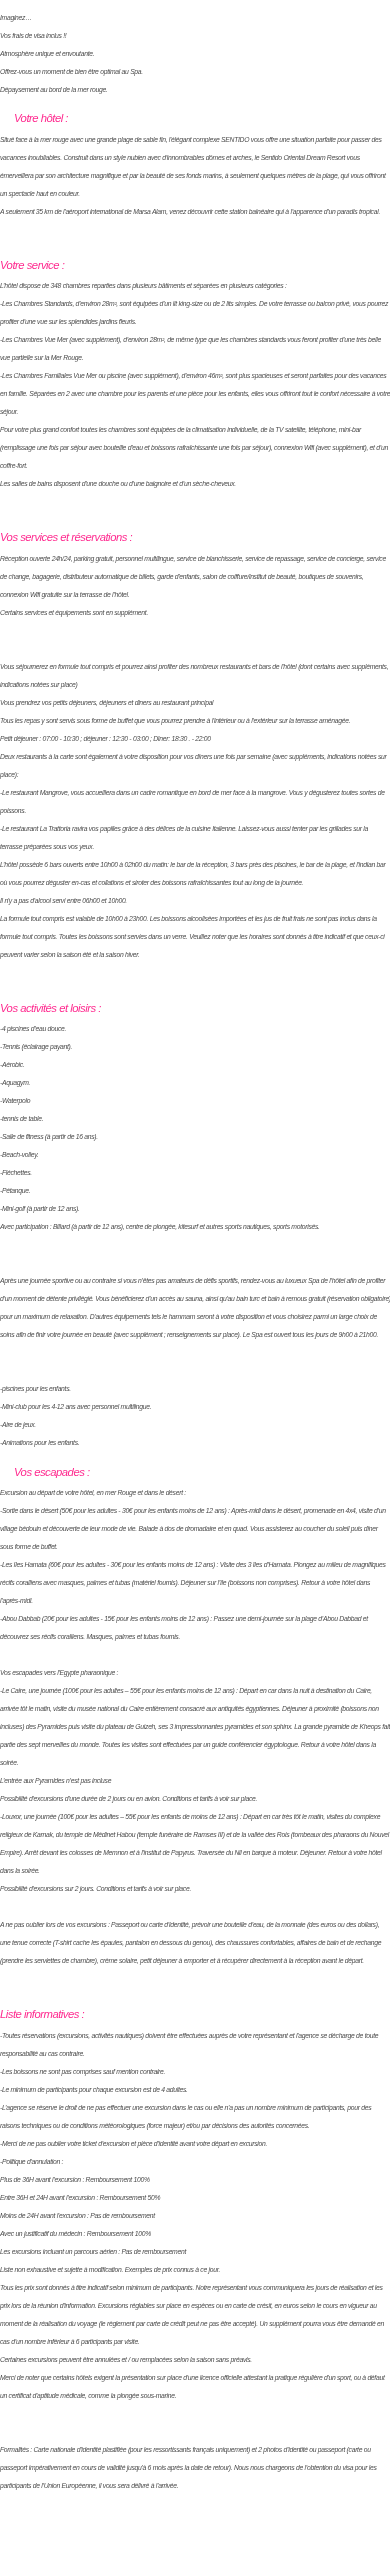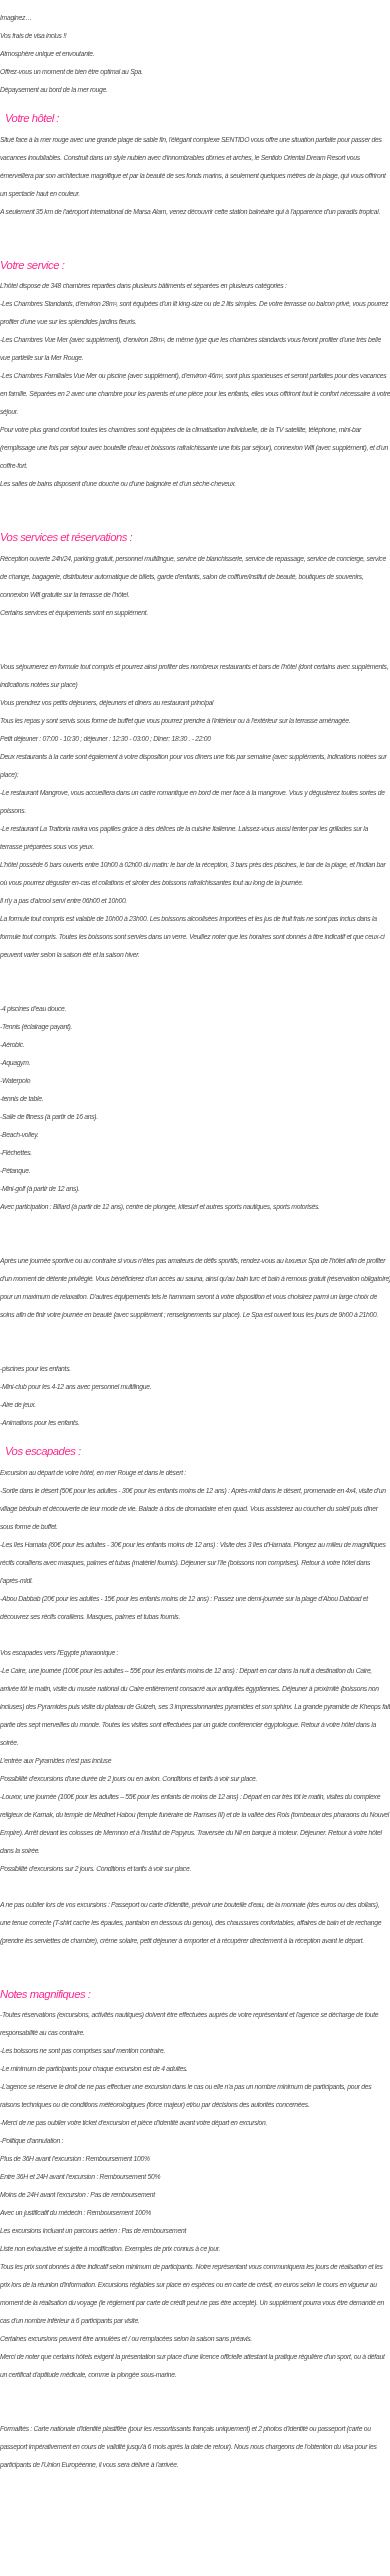--- a/index.html
+++ b/index.html
@@ -21,21 +21,21 @@
   .intro { padding-top: 8.8px; }
   .h {
     color: #ff2a8f;
     font-style: italic;
     font-weight: normal;
     font-size: 11.3px;
     letter-spacing: -0.5px;
     margin: 0;
     line-height: 17.5px;
   }
-  .h.indent { padding-left: 5px; }
+  .h.indent { padding-left: 14px; }
   .sec-gap-sm { height: 11.3px; }
   .sec-gap-lg { height: 36px; }
   .para-gap { height: 18px; }
   .h + .body { margin-top: 3.1px; }
 </style>
 </head>
 <body>
 
 <div class="page">
 
@@ -94,20 +94,21 @@
       <p class="p">-Le restaurant La Trattoria ravira vos papilles grâce à des délices de la cuisine Italienne. Laissez-vous aussi tenter par les grillades sur la terrasse préparées sous vos yeux.</p>
       <p class="p">L’hôtel possède 6 bars ouverts entre 10h00 à 02h00 du matin: le bar de la réception, 3 bars près des piscines, le bar de la plage, et l’indian bar où vous pourrez déguster en-cas et collations et siroter des boissons rafraîchissantes tout au long de la journée.</p>
       <p class="p">Il n'y a pas d'alcool servi entre 06h00 et 10h00.</p>
       <p class="p">La formule tout compris est valable de 10h00 à 23h00. Les boissons alcoolisées importées et les jus de fruit frais ne sont pas inclus dans la formule tout compris. Toutes les boissons sont servies dans un verre. Veuillez noter que les horaires sont donnés à titre indicatif et que ceux-ci peuvent varier selon la saison été et la saison hiver.</p>
     </div>
   </section>
 
   <div class="sec-gap-lg"></div>
 
   <section>
+    <h2 class="h">Vos activités et loisirs :</h2>
     <div class="body">
       <p class="li">-4 piscines d’eau douce.</p>
       <p class="li">-Tennis (éclairage payant).</p>
       <p class="li">-Aérobic.</p>
       <p class="li">-Aquagym.</p>
       <p class="li">-Waterpolo</p>
       <p class="li">-tennis de table.</p>
       <p class="li">-Salle de fitness (à partir de 16 ans).</p>
       <p class="li">-Beach-volley.</p>
       <p class="li">-Fléchettes.</p>
@@ -153,21 +154,21 @@
       <p class="p">-Louxor, une journée (100€ pour les adultes – 55€ pour les enfants de moins de 12 ans) : Départ en car très tôt le matin, visites du complexe religieux de  Karnak, du temple de   Médinet Habou (temple funéraire de Ramses III) et de la vallée des Rois (tombeaux des pharaons du Nouvel Empire). Arrêt devant les colosses de Memnon et à l’institut de Papyrus. Traversée du Nil en barque à moteur. Déjeuner. Retour à votre hôtel dans la soirée.</p>
       <p class="p">Possibilité d’excursions sur 2 jours. Conditions et tarifs à voir sur place.</p>
       <div class="para-gap"></div>
       <p class="p">A ne pas oublier lors de vos excursions : Passeport ou carte d’identité, prévoir une bouteille d’eau, de la monnaie (des euros ou des dollars), une tenue correcte (T-shirt cache les épaules, pantalon en dessous du genou), des chaussures confortables, affaires  de bain et de rechange (prendre les serviettes de chambre), crème solaire, petit déjeuner à emporter et à récupérer directement à la réception avant le départ.</p>
     </div>
   </section>
 
   <div class="sec-gap-lg"></div>
 
   <section>
-    <h2 class="h">Notes magnifiques :</h2>
+    <h2 class="h">Liste informatives :</h2>
     <div class="body">
       <p class="p">-Toutes réservations (excursions, activités nautiques) doivent être effectuées auprès de votre représentant et l’agence se décharge de toute responsabilité au cas contraire.</p>
       <p class="p">-Les boissons ne sont pas comprises sauf mention contraire.</p>
       <p class="p">-Le minimum de participants pour chaque excursion est de 4 adultes.</p>
       <p class="p">-L’agence se réserve le droit de ne pas effectuer une excursion dans le cas ou elle n’a pas un nombre minimum de participants, pour des raisons techniques ou de conditions météorologiques (force majeur) et/ou par décisions des autorités concernées.</p>
       <p class="p">-Merci de ne pas oublier votre ticket d’excursion et pièce d’identité avant votre départ en excursion.</p>
       <p class="p">-Politique d’annulation :</p>
       <p class="p">Plus de 36H avant l’excursion : Remboursement 100%</p>
       <p class="p">Entre 36H et 24H avant l’excursion : Remboursement 50%</p>
       <p class="p">Moins de 24H avant l’excursion : Pas de remboursement</p>

